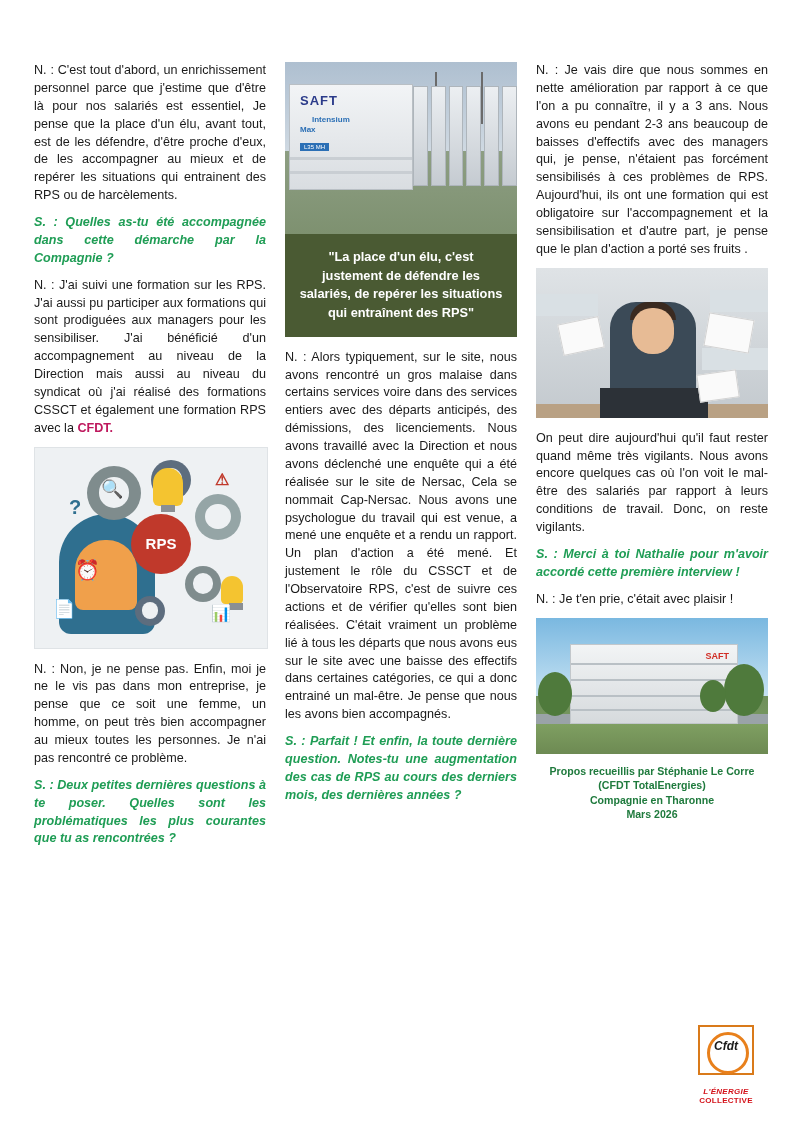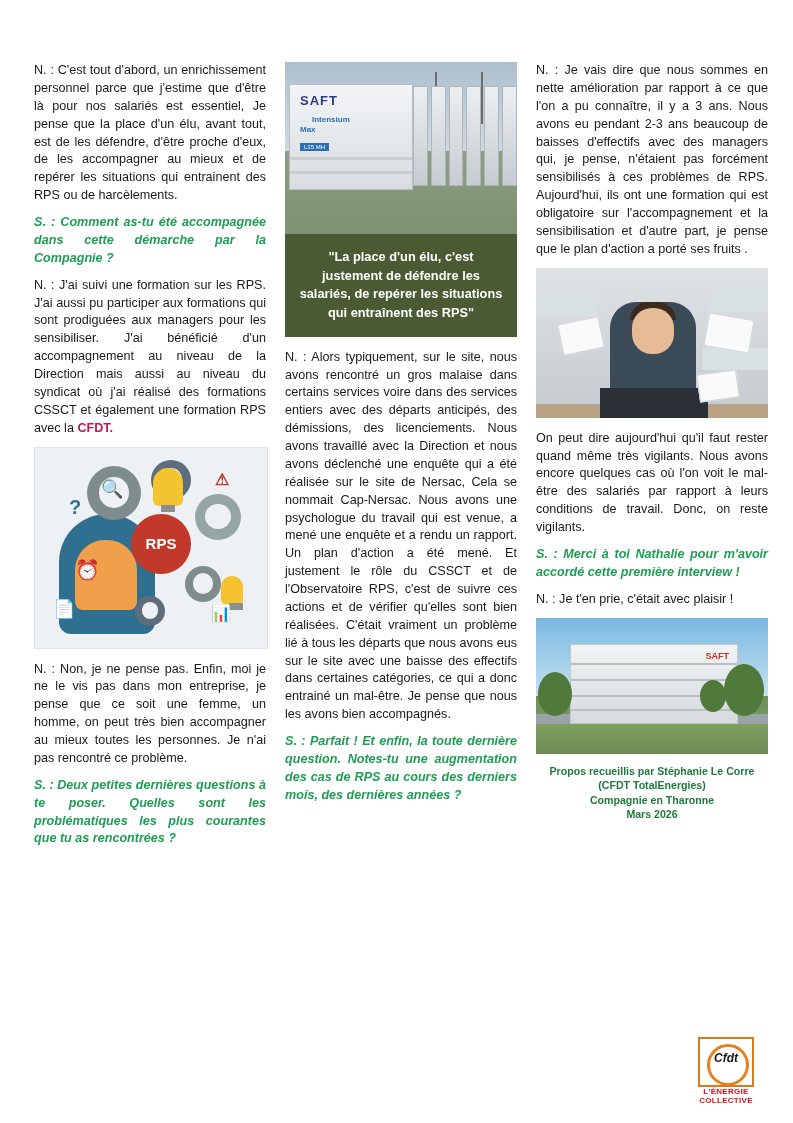--- a/index.html
+++ b/index.html
@@ -158,46 +158,46 @@
   
   .logo-wrap {
     position: absolute;
     right: 34px;
     bottom: 18px;
     width: 66px;
     text-align: center;
   }
   .logo-box {
     width: 52px; height: 46px;
-    margin: 0 auto;
+    margin: 12px auto;
     border: 2px solid #d97a1a;
     background: #ffffff;
     position: relative;
   }
   .logo-ring {
     position:absolute; left:7px; top:5px; width:36px; height:36px;
     border: 3px solid #e8801c; border-radius:50%;
   }
   .logo-txt {
     position:absolute; left:0; right:0; top:12px; text-align:center;
     font-size:12px; font-weight:bold; color:#1a1a1a; font-style:italic;
   }
-  .logo-sub1 { font-size:8px; font-weight:bold; color:#d4121a; margin-top:0; letter-spacing:0.3px; }
+  .logo-sub1 { font-size:8px; font-weight:bold; color:#d4121a; margin-top:0; letter-spacing:0.3px;font-style:italic; }
   .logo-sub2 { font-size:8px; font-weight:bold; color:#d4121a; letter-spacing:0.3px; }
 </style>
 </head>
 <body>
 
 <div class="page">
   <div class="columns">
 
     <div class="col">
       <p>N. : C'est tout d'abord, un enrichissement personnel parce que j'estime que d'être là pour nos salariés est essentiel, Je pense que la place d'un élu, avant tout, est de les défendre, d'être proche d'eux, de les accompagner au mieux et de repérer les situations qui entrainent des RPS ou de harcèlements.</p>
 
-      <div class="q">S. : Comment as-tu été accompagnée dans cette démarche par la Compagnie ?</div>
+      <div class="q">S. : Quelles as-tu été accompagnée dans cette démarche par la Compagnie ?</div>
 
       <p><span>N. : J'ai suivi une formation sur les RPS. J'ai aussi pu participer aux formations qui sont prodiguées aux managers pour les sensibiliser. J'ai bénéficié d'un accompagnement au niveau de la Direction mais aussi au niveau du syndicat où j'ai réalisé des formations CSSCT et également une formation RPS avec la </span><span class="orange">CFDT.</span></p>
 
       <div class="img photo-rps">
         <div class="rps-head"></div>
         <div class="gear" style="left:52px;top:18px;width:54px;height:54px;background:#7f8c8d;"></div>
         <div class="gear" style="left:116px;top:12px;width:40px;height:40px;background:#5d6d7e;"></div>
         <div class="gear" style="left:160px;top:46px;width:46px;height:46px;background:#95a5a6;"></div>
         <div class="gear" style="left:150px;top:118px;width:36px;height:36px;background:#7f8c8d;"></div>
         <div class="gear" style="left:100px;top:148px;width:30px;height:30px;background:#5d6d7e;"></div>

